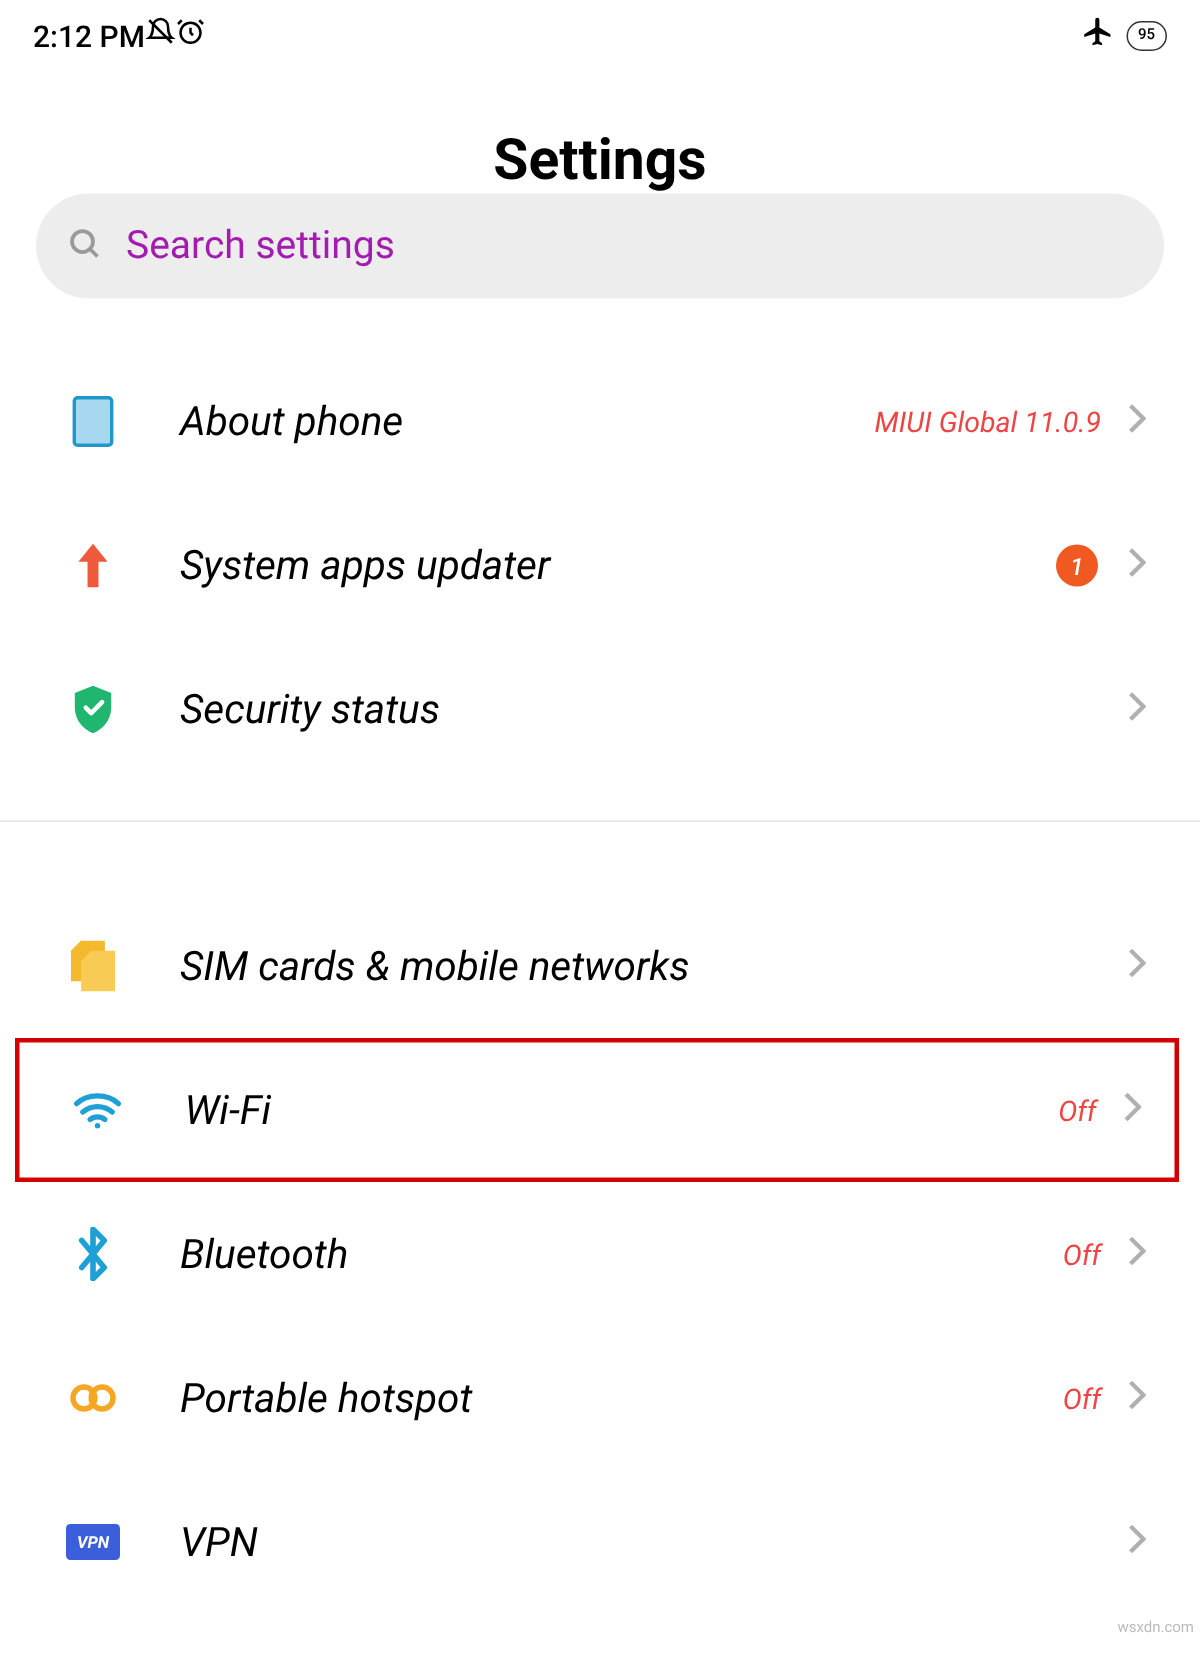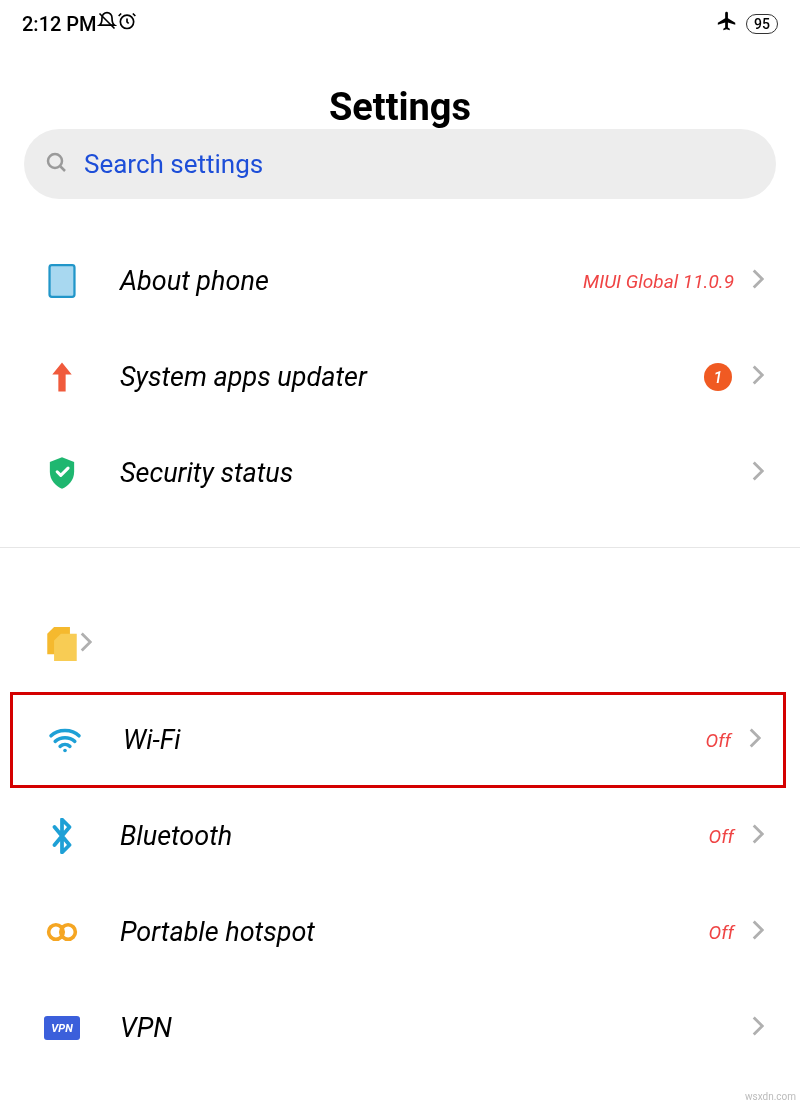--- a/index.html
+++ b/index.html
@@ -30,21 +30,21 @@
     }
     .status-right {
       display: flex;
       align-items: center;
       gap: 8px;
     }
     .battery-pill {
       border: 1.5px solid #333;
       border-radius: 11px;
       padding: 0px 7px;
-      font-size: 14px;
+      font-size: 10px;
       font-weight: 500;
       line-height: 18px;
     }
     .page-title {
       text-align: center;
       font-size: 38px;
       font-weight: 700;
       color: #000;
       margin-top: 44px;
     }
@@ -52,21 +52,21 @@
       margin: 0 24px;
       background: #ededed;
       border-radius: 40px;
       display: flex;
       align-items: center;
       padding: 0 20px;
       height: 70px;
       gap: 16px;
     }
     .search-placeholder {
-      color: #1d4ed8;
+      color: #a21caf;
       font-size: 26px;
       font-weight: 400;
     }
     .settings-list {
       margin-top: 34px;
     }
     .settings-item {
       display: flex;
       align-items: center;
       padding: 0 36px 0 44px;
@@ -119,21 +119,21 @@
       flex-shrink: 0;
     }
     .section-divider {
       border: none;
       border-top: 1px solid #e6e6e6;
       margin: 26px 0 48px 0;
     }
     .watermark {
       position: absolute;
       right: 4px;
-      bottom: 0;
+      bottom: 11px;
       font-size: 10px;
       color: #bbb;
       writing-mode: horizontal-tb;
     }
   </style>
 </head>
 <body>
 
 <div class="status-bar">
   <div class="status-left">
@@ -223,20 +223,21 @@
 
   <hr class="section-divider">
 
   <div class="settings-item">
     <span class="item-icon">
       <svg width="30" height="34" viewBox="0 0 26 30">
         <path d="M6 0 L20 0 L20 24 L0 24 L0 6 Z" fill="#f5b92e"></path>
         <path d="M12 6 L26 6 L26 30 L6 30 L6 12 Z" fill="#f8cc54"></path>
       </svg>
     </span>
+    <span class="item-label">SIM cards &amp; mobile networks</span>
     <span class="chevron">
       <svg width="12" height="20" viewBox="0 0 8 14" fill="none" stroke="#b0b0b0" stroke-width="2">
           <path d="M1 1l6 6-6 6"></path>
         </svg>
     </span>
   </div>
 
   <div class="settings-item highlighted">
     <span class="item-icon">
       <svg width="34" height="28" viewBox="0 0 24 20" fill="none" stroke="#1ea0d6" stroke-width="2.5" stroke-linecap="round">

